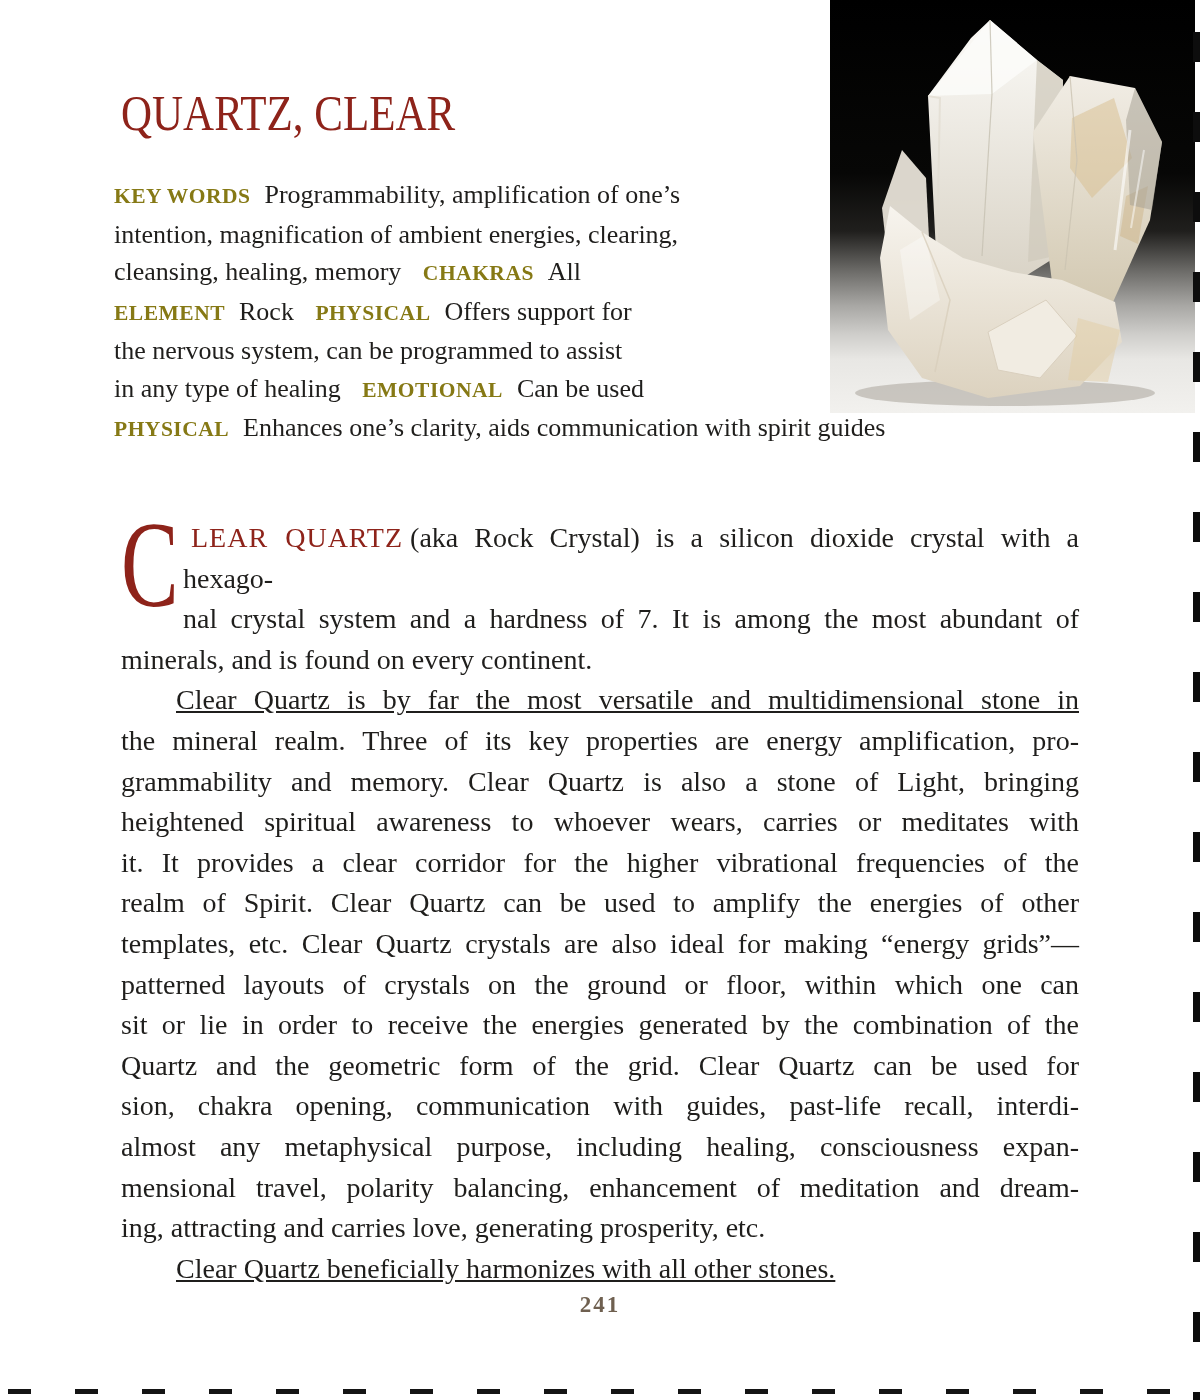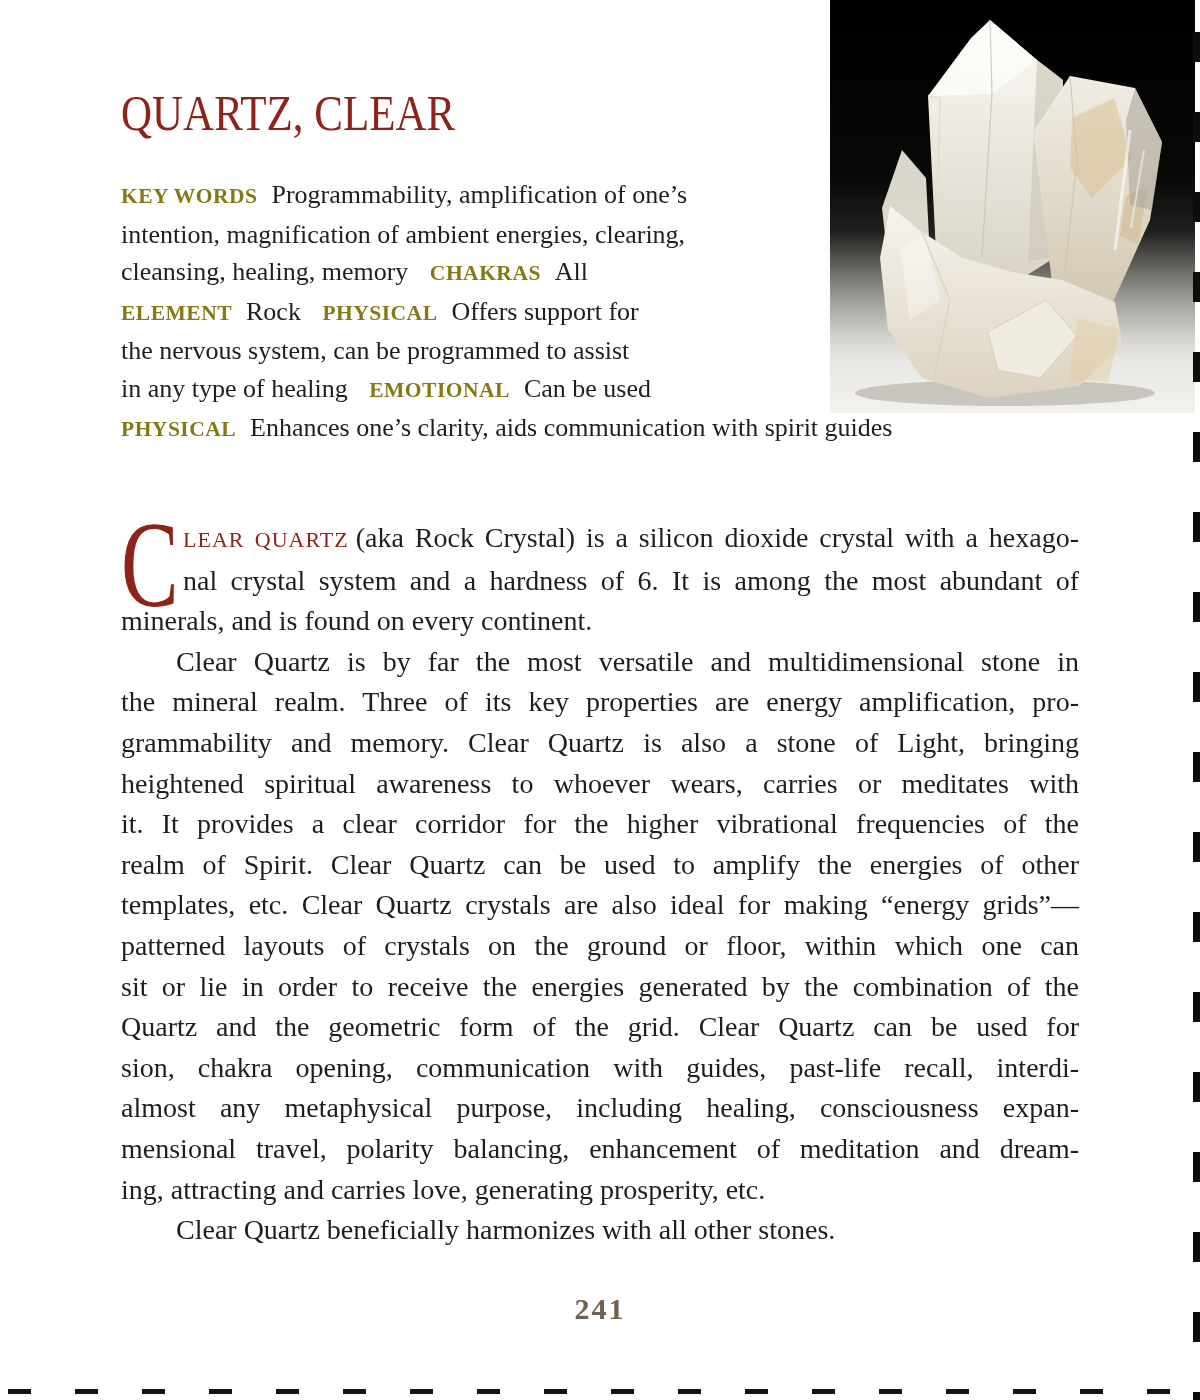--- a/index.html
+++ b/index.html
@@ -8,45 +8,45 @@
     overflow:hidden;font-family:"Liberation Serif", serif;color:var(--body-text,#1f1e1c);
   }
   
   .title{
     position:absolute;left:121px;top:88px;margin:0;
     font-size:43px;font-weight:400;letter-spacing:0px;line-height:1;
     color:var(--title-red,#8e231a);
     transform:scale(1.0,1.18);transform-origin:left top;white-space:nowrap;
   }
   
-  .keywords{position:absolute;left:121px;top:176px;width:980px;}
+  .keywords{position:absolute;left:114px;top:176px;width:980px;}
   .kw-line{font-size:26px;line-height:37.5px;white-space:nowrap;}
   .kw-label{
     font-weight:700;font-size:21.5px;letter-spacing:.5px;
     color:var(--label-olive,#867915);margin:0 .65em 0 1.0em;
   }
   .kw-label:first-child{margin-left:0;}
   
   .article{position:absolute;left:121px;top:518px;width:958px;}
   .para{position:relative;}
   .bline{font-size:28px;line-height:40.6px;}
   .just{text-align:justify;text-align-last:justify;}
-  .indent{text-indent:55px;}
+  .indent{text-indent:55px;text-decoration:underline;}
   .dc-offset{margin-left:62px;}
   .dropcap{
     position:absolute;left:0;top:-14px;font-size:120px;line-height:1;
     color:var(--dropcap-red,#8e231a);transform:scale(.72,1.02);transform-origin:left top;
   }
   .lead{
-    color:var(--dropcap-red,#8e231a);font-size:22px;letter-spacing:1px;margin-right:7px;
+    color:var(--dropcap-red,#8e231a);font-size:28px;letter-spacing:1px;margin-right:7px;margin-left:8px;
   }
   
   .pagenum{
     position:absolute;left:121px;top:1292px;width:958px;text-align:center;
-    font-size:30px;font-weight:700;letter-spacing:2px;
+    font-size:23px;font-weight:700;letter-spacing:2px;
     color:var(--pagenum-brown,#6f6050);
   }
   
   .photo{position:absolute;left:830px;top:0;width:365px;height:413px;display:block;}
   
   .right-tick{position:absolute;right:0;width:7px;height:30px;background:#0d0d0d;z-index:5;}
   .bottom-dash{position:absolute;top:1389px;height:5px;width:23px;background:#141414;z-index:5;}
 </style>
 </head>
 <body>
@@ -119,21 +119,21 @@
       <div class="kw-line"><span class="kw-label">ELEMENT</span><span class="kw-text">Rock</span><span class="kw-label">PHYSICAL</span><span class="kw-text">Offers support for</span></div>
       <div class="kw-line"><span class="kw-text">the nervous system, can be programmed to assist</span></div>
       <div class="kw-line"><span class="kw-text">in any type of healing</span><span class="kw-label">EMOTIONAL</span><span class="kw-text">Can be used</span></div>
       <div class="kw-line"><span class="kw-label">PHYSICAL</span><span class="kw-text">Enhances one’s clarity, aids communication with spirit guides</span></div>
     </div>
 
   <div class="article" id="article">
       <div class="para">
         <span class="dropcap">C</span>
         <div class="bline dc-offset just"><span class="lead">LEAR QUARTZ</span>(aka Rock Crystal) is a silicon dioxide crystal with a hexago-</div>
-        <div class="bline dc-offset just">nal crystal system and a hardness of 6. It is among the most abundant of</div>
+        <div class="bline dc-offset just">nal crystal system and a hardness of 7. It is among the most abundant of</div>
         <div class="bline">minerals, and is found on every continent.</div>
       </div>
       <div class="para">
         <div class="bline indent just">Clear Quartz is by far the most versatile and multidimensional stone in</div>
         <div class="bline just">the mineral realm. Three of its key properties are energy amplification, pro-</div>
         <div class="bline just">grammability and memory. Clear Quartz is also a stone of Light, bringing</div>
         <div class="bline just">heightened spiritual awareness to whoever wears, carries or meditates with</div>
         <div class="bline just">it. It provides a clear corridor for the higher vibrational frequencies of the</div>
         <div class="bline just">realm of Spirit. Clear Quartz can be used to amplify the energies of other</div>
         <div class="bline just">templates, etc. Clear Quartz crystals are also ideal for making “energy grids”—</div>

